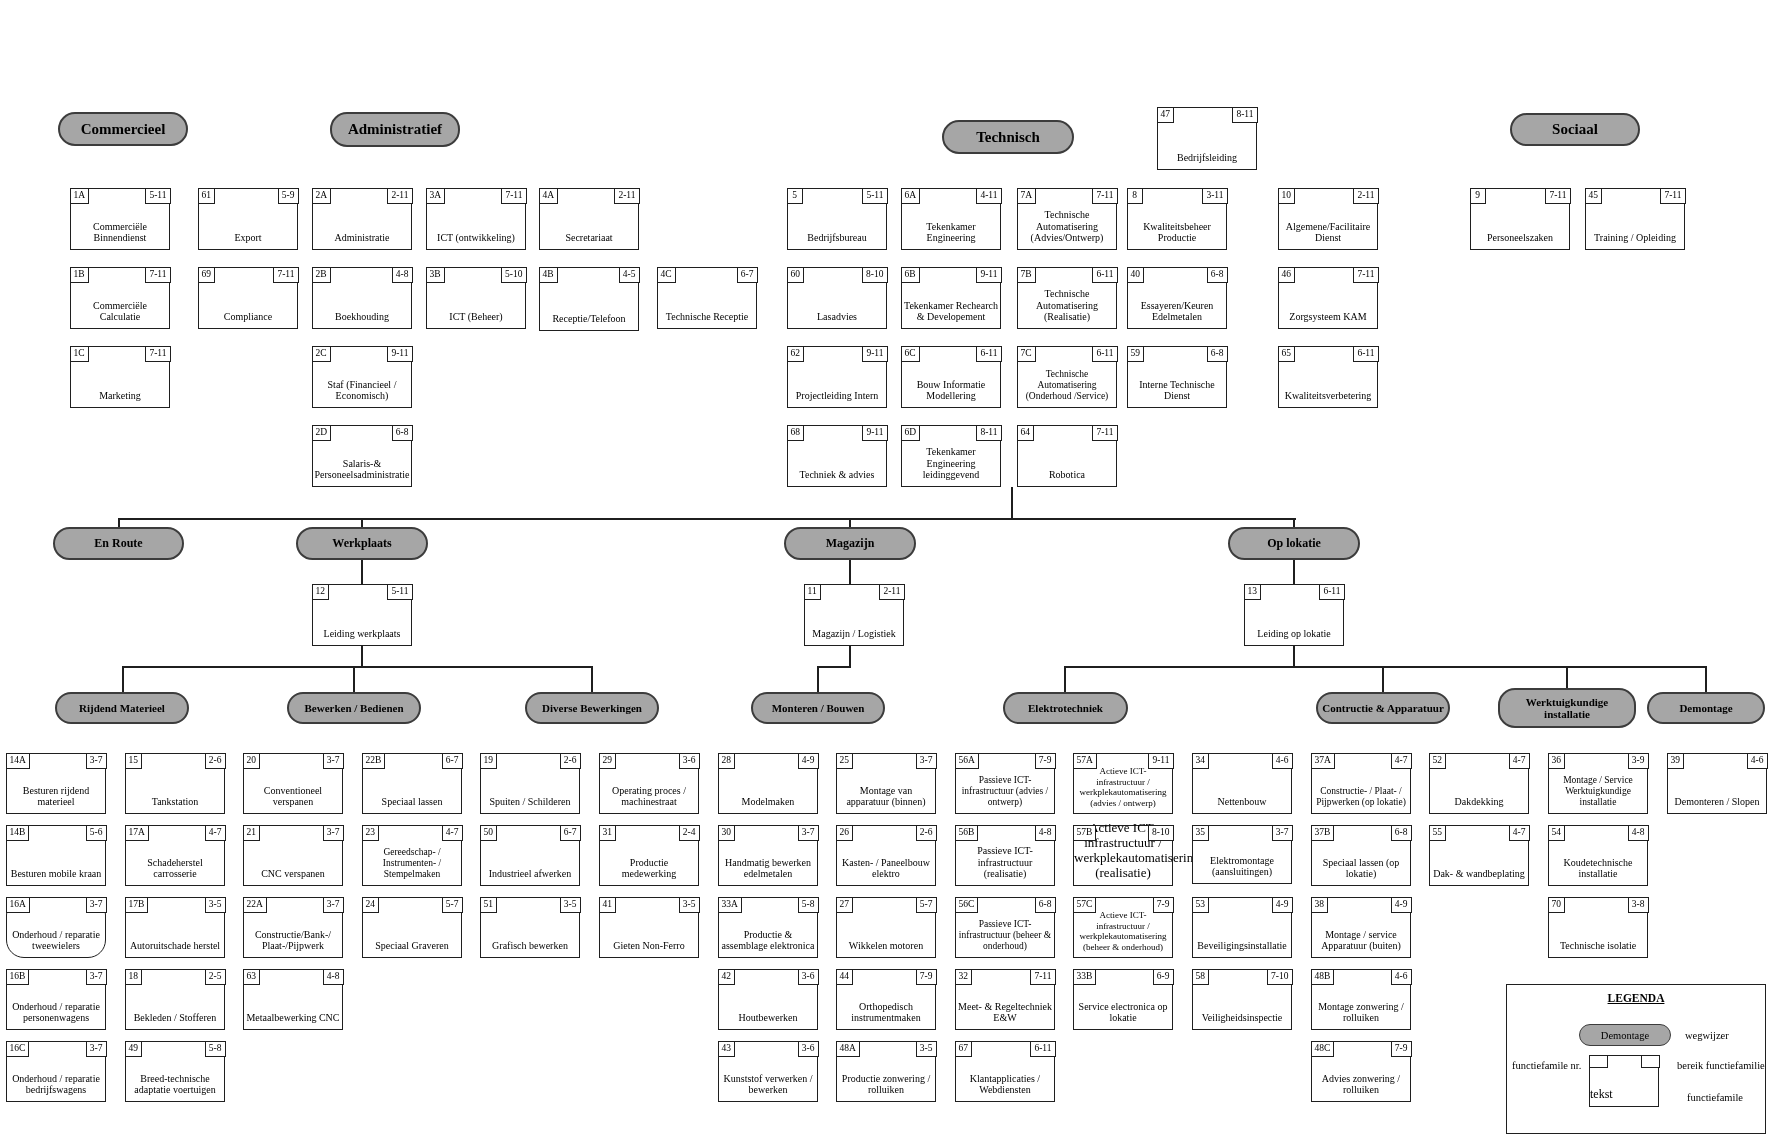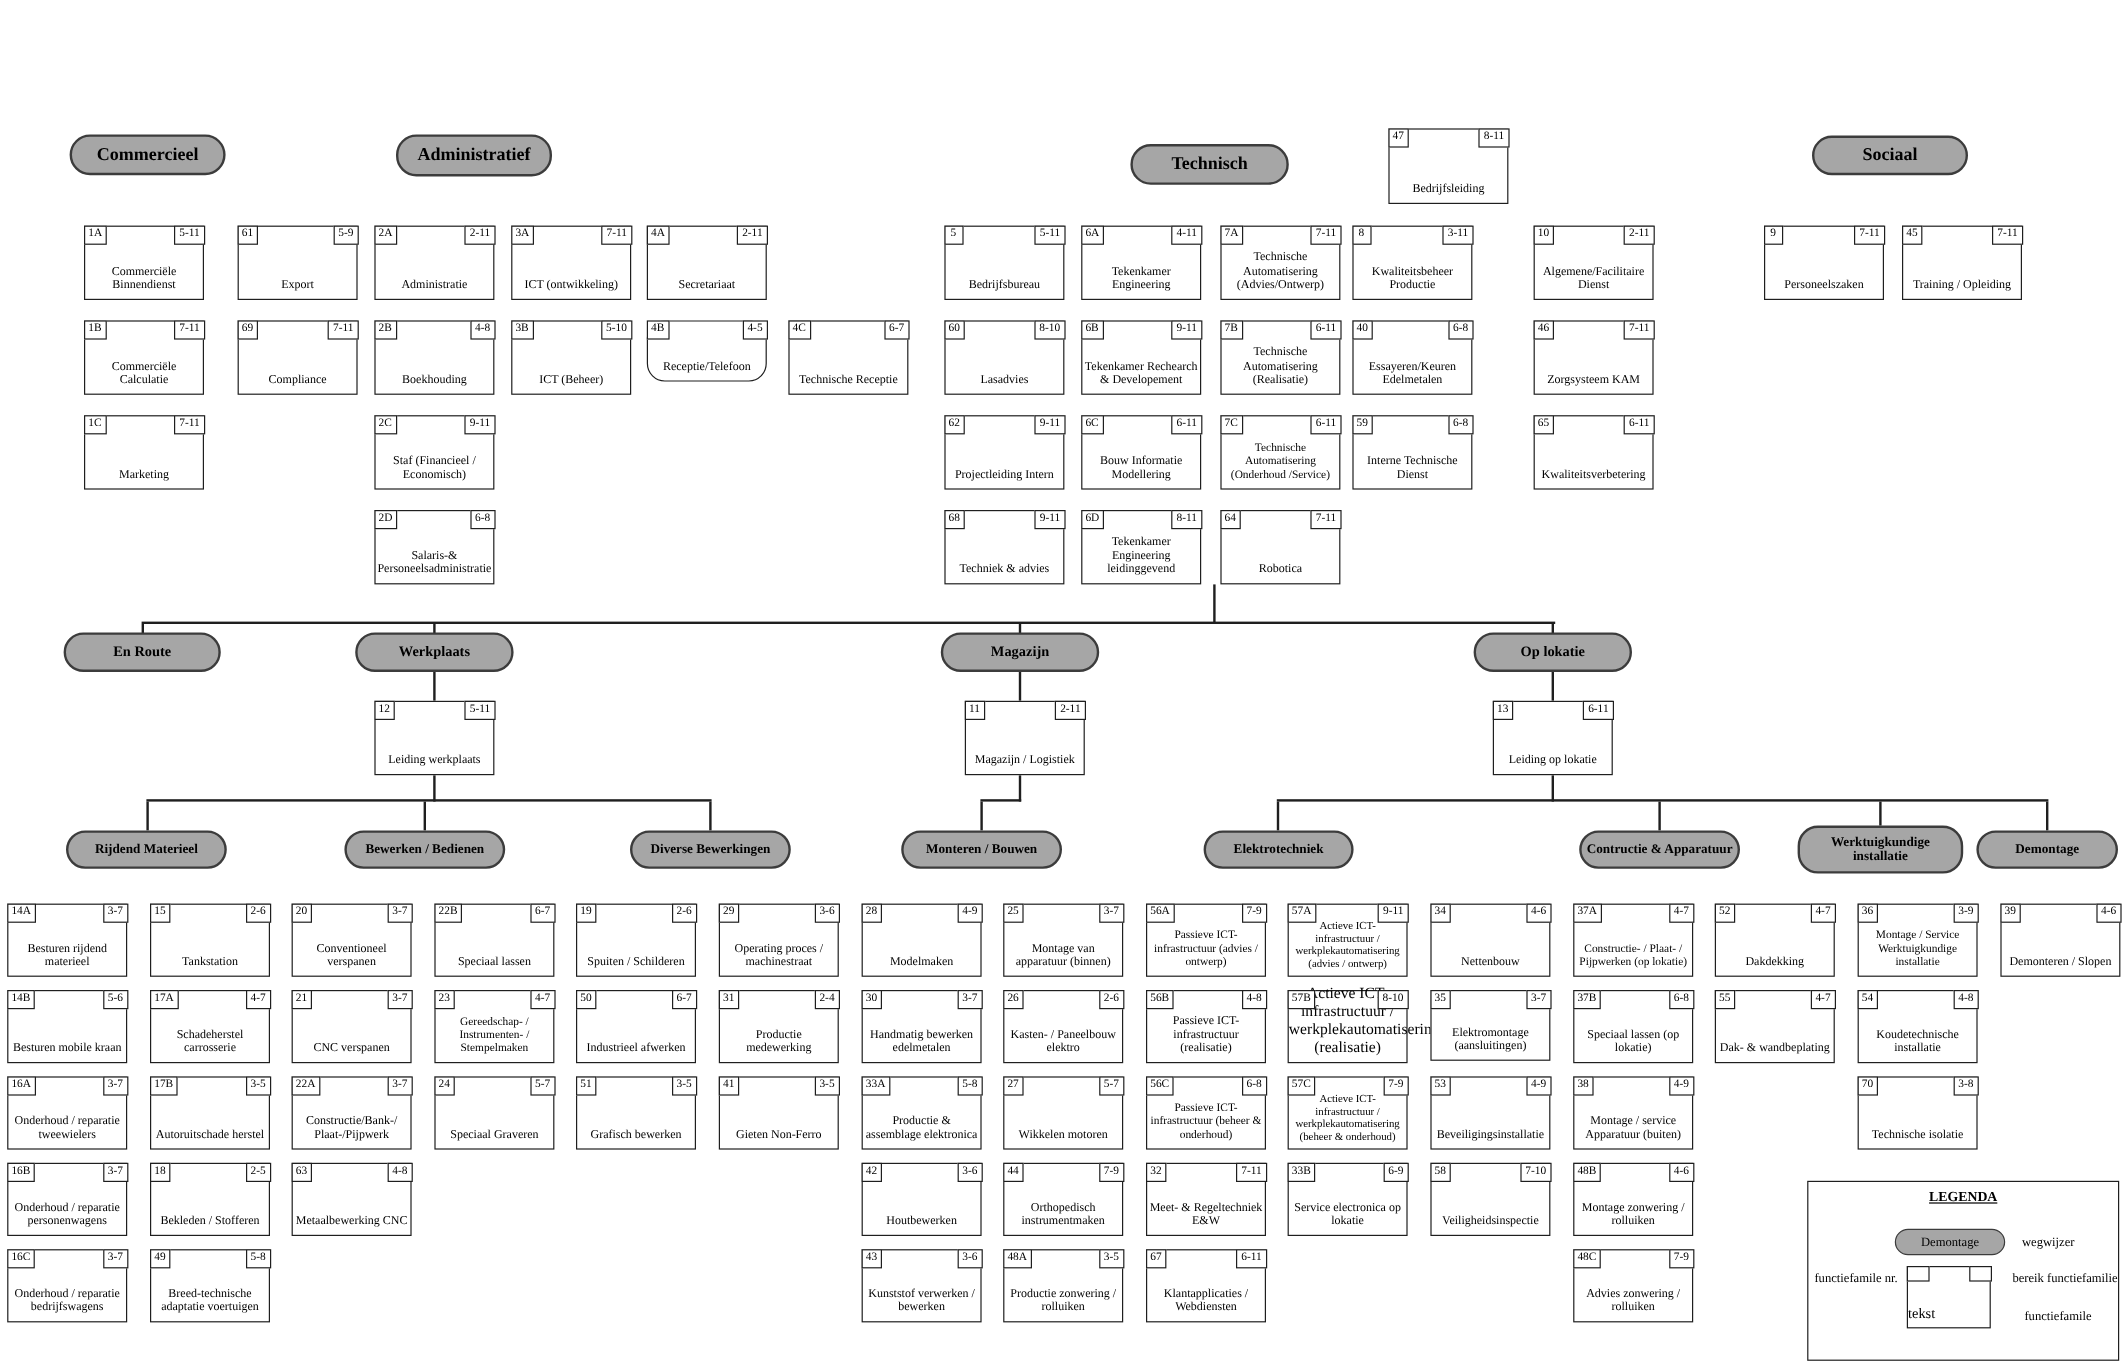--- a/index.html
+++ b/index.html
@@ -147,21 +147,21 @@
     <div class="fbox" style="left: 426px; top: 267px; width: 100px; height: 62px;">
       <span class="tab tl">3B</span>
       <span class="tab tr">5-10</span>
       <span class="lbl">ICT (Beheer)</span>
     </div>
     <div class="fbox" style="left: 539px; top: 188px; width: 100px; height: 62px;">
       <span class="tab tl">4A</span>
       <span class="tab tr">2-11</span>
       <span class="lbl">Secretariaat</span>
     </div>
-    <div class="fbox" style="left: 539px; top: 267px; width: 100px; height: 51px; border-radius: 15px;">
+    <div class="fbox" style="left: 539px; top: 267px; width: 100px; height: 64px;">
       <span class="tab tl">4B</span>
       <span class="tab tr">4-5</span>
       <span class="lbl">Receptie/Telefoon</span>
     </div>
     <div class="fbox" style="left: 657px; top: 267px; width: 100px; height: 62px;">
       <span class="tab tl">4C</span>
       <span class="tab tr">6-7</span>
       <span class="lbl">Technische Receptie</span>
     </div>
     <div class="fbox" style="left: 787px; top: 188px; width: 100px; height: 62px;">
@@ -287,21 +287,21 @@
     <div class="fbox" style="left: 6px; top: 753px; width: 100px; height: 61px;">
       <span class="tab tl">14A</span>
       <span class="tab tr">3-7</span>
       <span class="lbl">Besturen rijdend materieel</span>
     </div>
     <div class="fbox" style="left: 6px; top: 825px; width: 100px; height: 61px;">
       <span class="tab tl">14B</span>
       <span class="tab tr">5-6</span>
       <span class="lbl">Besturen mobile kraan</span>
     </div>
-    <div class="fbox" style="left: 6px; top: 897px; width: 100px; height: 61px;">
+    <div class="fbox" style="left: 6px; top: 897px; width: 100px; height: 61px; border-radius: 18px;">
       <span class="tab tl">16A</span>
       <span class="tab tr">3-7</span>
       <span class="lbl">Onderhoud / reparatie tweewielers</span>
     </div>
     <div class="fbox" style="left: 6px; top: 969px; width: 100px; height: 61px;">
       <span class="tab tl">16B</span>
       <span class="tab tr">3-7</span>
       <span class="lbl">Onderhoud / reparatie personenwagens</span>
     </div>
     <div class="fbox" style="left: 6px; top: 1041px; width: 100px; height: 61px; align-items: flex-end;">

